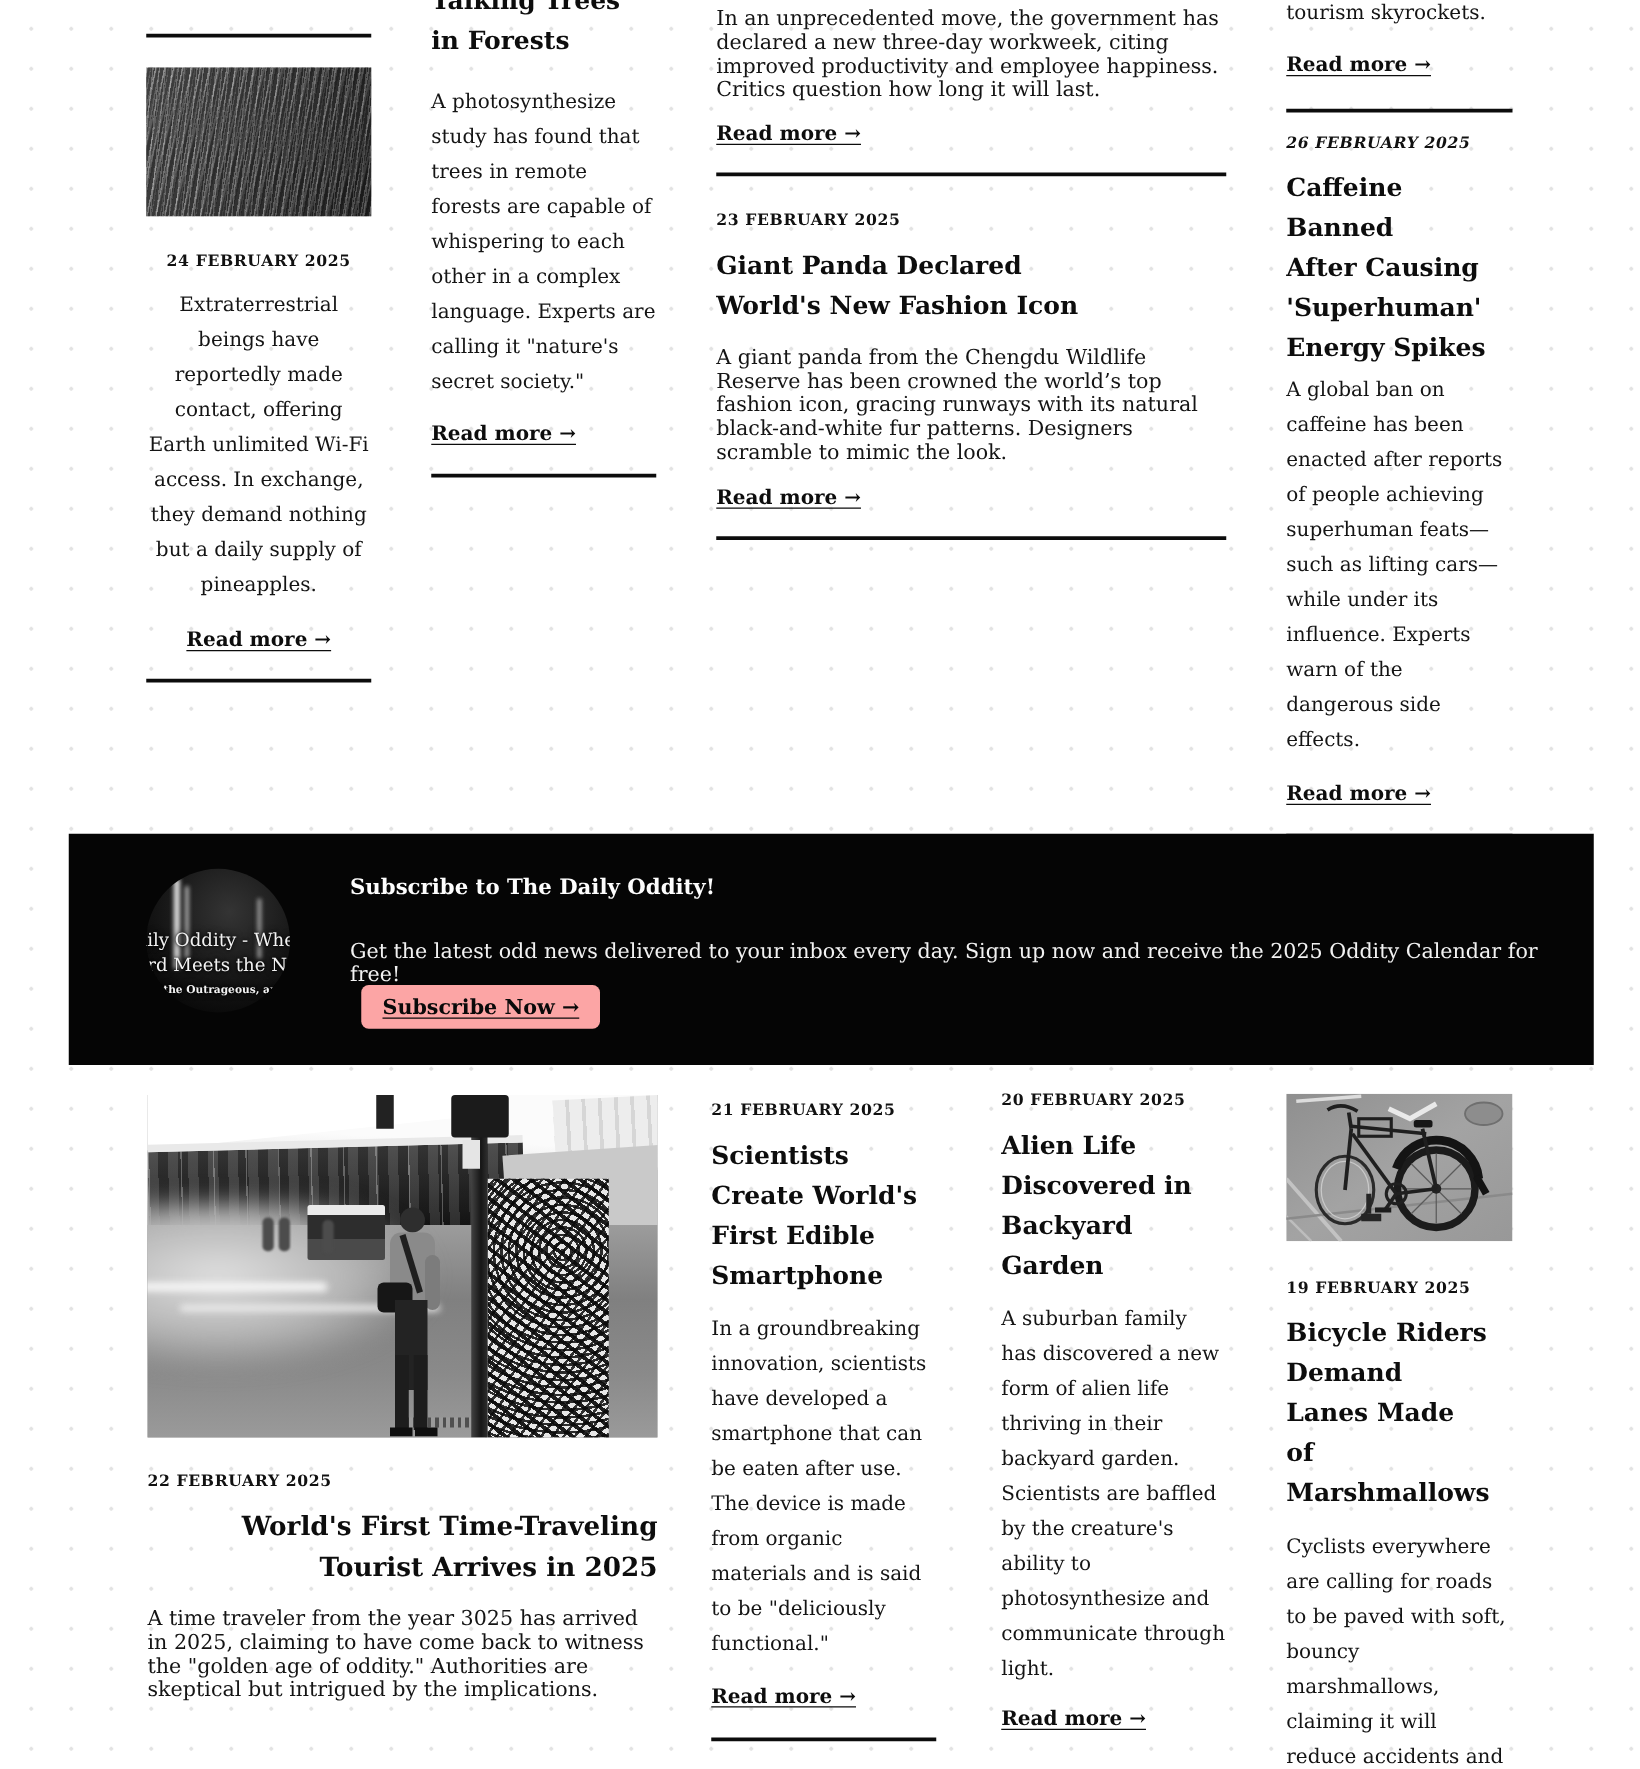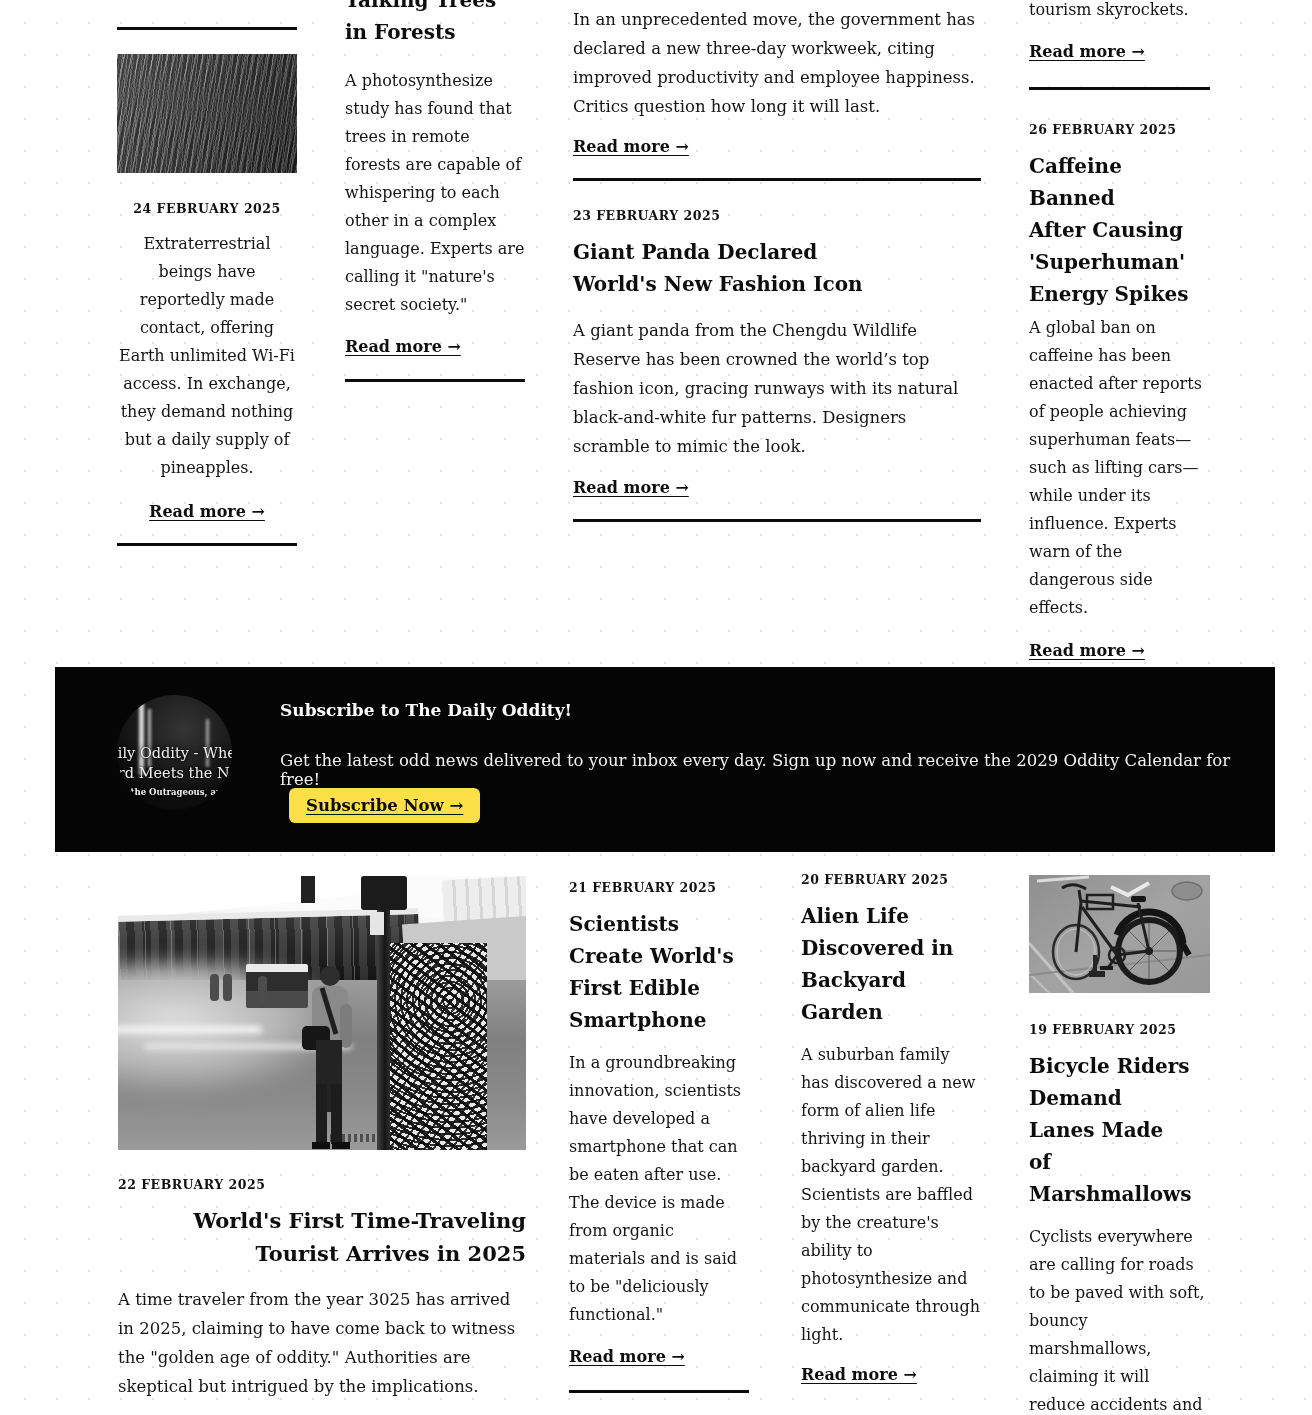--- a/index.html
+++ b/index.html
@@ -9,21 +9,21 @@
     background-image:radial-gradient(#e3e3e3 1.4px, rgba(255,255,255,0) 1.5px);
     background-size:32px 32px; background-position:9px 7px;
     font-family:"DejaVu Serif","Liberation Serif",serif; color:#141414;
   }
   .cell{position:absolute;}
   .rule{border:none;border-top:3px solid #0c0c0c;margin:0;}
   .date{font-size:12.5px;font-weight:bold;letter-spacing:.5px;color:#111;}
   .headline{font-size:20px;line-height:32px;font-weight:bold;white-space:pre-line;color:#0d0d0d;}
   .headline-lg{font-size:21px;line-height:33px;text-align:right;}
   .body{font-size:16px;line-height:28px;}
-  .body-wide{font-size:16.5px;line-height:29px;}
+  .body-wide{font-size:16.5px;line-height:19px;}
   .readmore{display:inline-block;font-size:16px;font-weight:bold;color:#0d0d0d;
     text-decoration:underline;text-underline-offset:3px;cursor:pointer;}
 
   
   .img-fur{width:180px;height:119px;
     background:
       linear-gradient(115deg, rgba(255,255,255,.10), rgba(0,0,0,.30)),
       repeating-linear-gradient(96deg, rgba(255,255,255,.25) 0 1px, rgba(0,0,0,0) 1px 5px),
       repeating-linear-gradient(104deg, rgba(230,230,230,.18) 0 1px, rgba(0,0,0,.25) 2px 4px, rgba(0,0,0,0) 4px 7px),
       repeating-linear-gradient(100deg, #6e6e6e 0 1px, #383838 1px 3px, #525252 3px 4px, #2d2d2d 4px 7px);
@@ -70,21 +70,21 @@
   .lg-s1{left:22px;top:8px;width:5px;height:72px;}
   .lg-s2{left:31px;top:14px;width:3px;height:58px;opacity:.8;}
   .lg-s3{right:23px;top:24px;width:3px;height:48px;opacity:.7;}
   .logo .lg-line{position:absolute;left:50%;transform:translateX(-50%);white-space:nowrap;color:#f2f2f2;
     text-shadow:0 0 6px #000, 0 0 2px #000;}
   .lg-l1{top:50px;font-size:14.5px;}
   .lg-l2{top:70px;font-size:14.5px;}
   .lg-l3{top:92px;font-size:8.5px;font-weight:bold;}
   .bn-heading{position:absolute;left:225px;top:33px;color:#fdfdfd;font-size:17px;font-weight:bold;}
   .bn-text{position:absolute;left:225px;top:84px;color:#f2f2f2;font-size:16.5px;}
-  .bn-btn{position:absolute;left:234px;top:121px;background:#fde047;color:#0a0a0a;border:none;border-radius:6px;
+  .bn-btn{position:absolute;left:234px;top:121px;background:#fca5a5;color:#0a0a0a;border:none;border-radius:6px;
     padding:8px 17px;font-family:inherit;font-size:16.5px;font-weight:bold;text-decoration:underline;
     text-underline-offset:3px;cursor:pointer;}
 
   
   .img-bike{width:181px;height:118px;display:block;}
 </style>
 </head>
 <body>
 
 <div class="page">
@@ -115,41 +115,41 @@
 World's New Fashion Icon</h3>
     <p class="body-wide" style="margin:16px 0 0;">A giant panda from the Chengdu Wildlife Reserve has been crowned the world’s top fashion icon, gracing runways with its natural black-and-white fur patterns. Designers scramble to mimic the look.</p>
     <a class="readmore" style="margin-top:17px;">Read more →</a>
     <hr class="rule" style="margin-top:22px;">
   </div>
 
   <div class="cell" style="left:1029px;top:-4px;width:181px;">
     <p class="body" style="margin:0;">tourism skyrockets.</p>
     <a class="readmore" style="margin-top:18px;">Read more →</a>
     <hr class="rule" style="margin-top:26px;">
-    <div class="date" style="margin-top:32px;">26 FEBRUARY 2025</div>
+    <div class="date" style="margin-top:16px;font-style:italic;">26 FEBRUARY 2025</div>
     <h3 class="headline" style="margin:13px 0 0;">Caffeine Banned
 After Causing
 'Superhuman'
 Energy Spikes</h3>
     <p class="body" style="margin:4px 0 0;">A global ban on caffeine has been enacted after reports of people achieving superhuman feats—such as lifting cars—while under its influence. Experts warn of the dangerous side effects.</p>
     <a class="readmore" style="margin-top:19px;">Read more →</a>
     <hr class="rule" style="margin-top:23px;">
   </div>
 
   <div class="banner">
     <div class="logo">
       <div class="streak lg-s1"></div>
       <div class="streak lg-s2"></div>
       <div class="streak lg-s3"></div>
       <div class="lg-line lg-l1">Daily Oddity - Where</div>
       <div class="lg-line lg-l2">Weird Meets the News</div>
       <div class="lg-line lg-l3">the Odd, the Outrageous, and the Oc</div>
     </div>
     <div class="bn-heading">Subscribe to The Daily Oddity!</div>
-    <div class="bn-text">Get the latest odd news delivered to your inbox every day. Sign up now and receive the 2029 Oddity Calendar for free!</div>
+    <div class="bn-text">Get the latest odd news delivered to your inbox every day. Sign up now and receive the 2025 Oddity Calendar for free!</div>
     <button class="bn-btn">Subscribe Now →</button>
   </div>
 
   <div class="cell" style="left:118px;top:876px;width:408px;">
     <div class="img-street">
       <div class="st-sky"></div>
       <div class="st-roof"></div>
       <div class="st-panels"></div>
       <div class="st-glass"></div>
       <div class="st-wall"></div>

